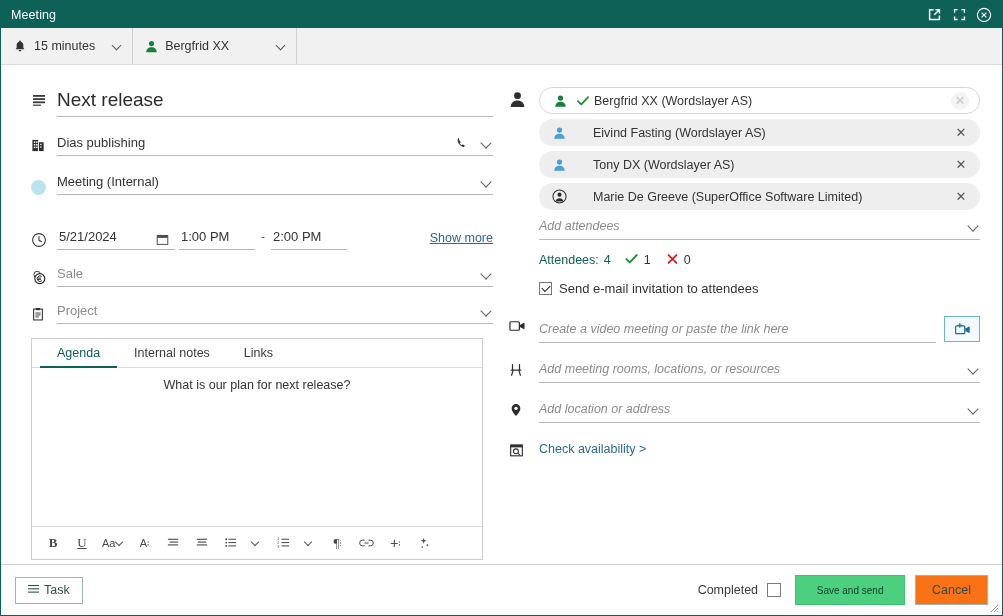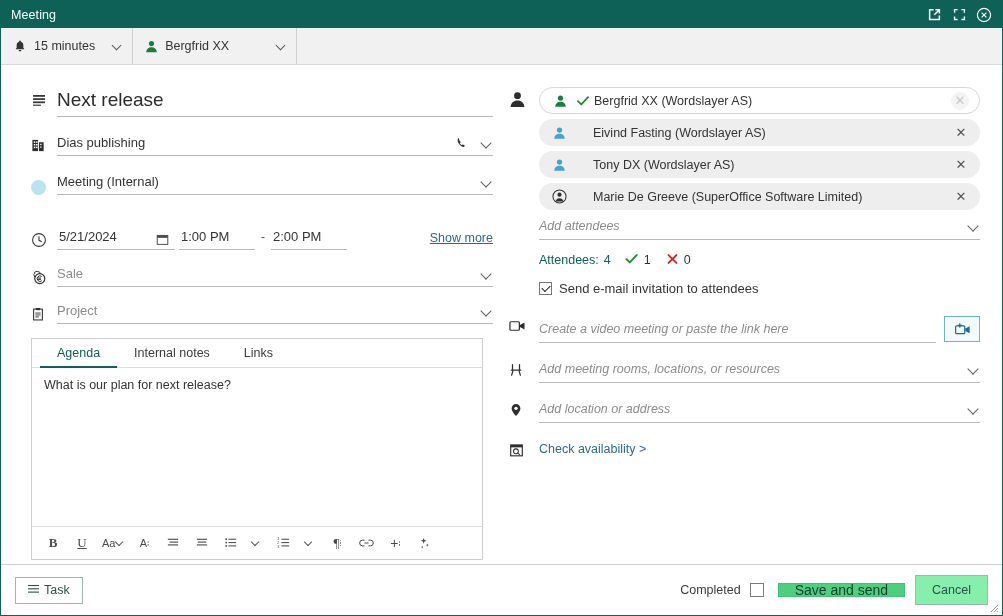--- a/index.html
+++ b/index.html
@@ -180,20 +180,21 @@
     border-bottom: 2px solid transparent;
     margin-bottom: -1px;
   }
   .ed-tab.active { color: #0d6156; border-bottom-color: #0d6156; }
   .ed-content {
     flex: 1;
     padding: 10px 12px;
     font-size: 12.5px;
     color: #333;
     overflow: hidden;
+    text-align: center;
   }
   .ed-toolbar {
     border-top: 1px solid #dcdcdc;
     height: 33px;
     display: flex;
     align-items: center;
     padding: 0 10px;
     gap: 2px;
     color: #4a4a4a;
   }
@@ -309,30 +310,30 @@
     background: #fff;
     display: flex; align-items: center; gap: 5px;
     padding: 0 12px;
     font-size: 12.5px; color: #2f4f4a;
     cursor: pointer;
   }
   .footer .spacer { flex: 1; }
   .completed-wrap { display: flex; align-items: center; gap: 9px; margin-right: 14px; font-size: 12.5px; color: #3a3a3a; cursor: pointer; }
   .completed-box { width: 14px; height: 14px; border: 1px solid #7b7b7b; background: #fff; }
   .btn-primary {
-    height: 14px; min-width: 110px;
+    height: 30px; min-width: 110px;
     background: #4cd080; border: 1px solid #3ec273;
-    color: #0f3d24; font-size: 14px;
+    color: #0f3d24; font-size: 10px;
     display: flex; align-items: center; justify-content: center;
     cursor: pointer; margin-right: 10px;
     padding: 0 16px;
   }
   .btn-secondary {
     height: 30px; min-width: 70px;
-    background: #86efac; border: 1px solid #9cb7b1;
+    background: #f97316; border: 1px solid #9cb7b1;
     color: #2f4f4a; font-size: 12.5px;
     display: flex; align-items: center; justify-content: center;
     cursor: pointer;
     padding: 0 16px;
   }
   .grip { position: absolute; right: 3px; bottom: 2px; width: 12px; height: 12px; cursor: nwse-resize; }
 </style>
 </head>
 <body>
 

